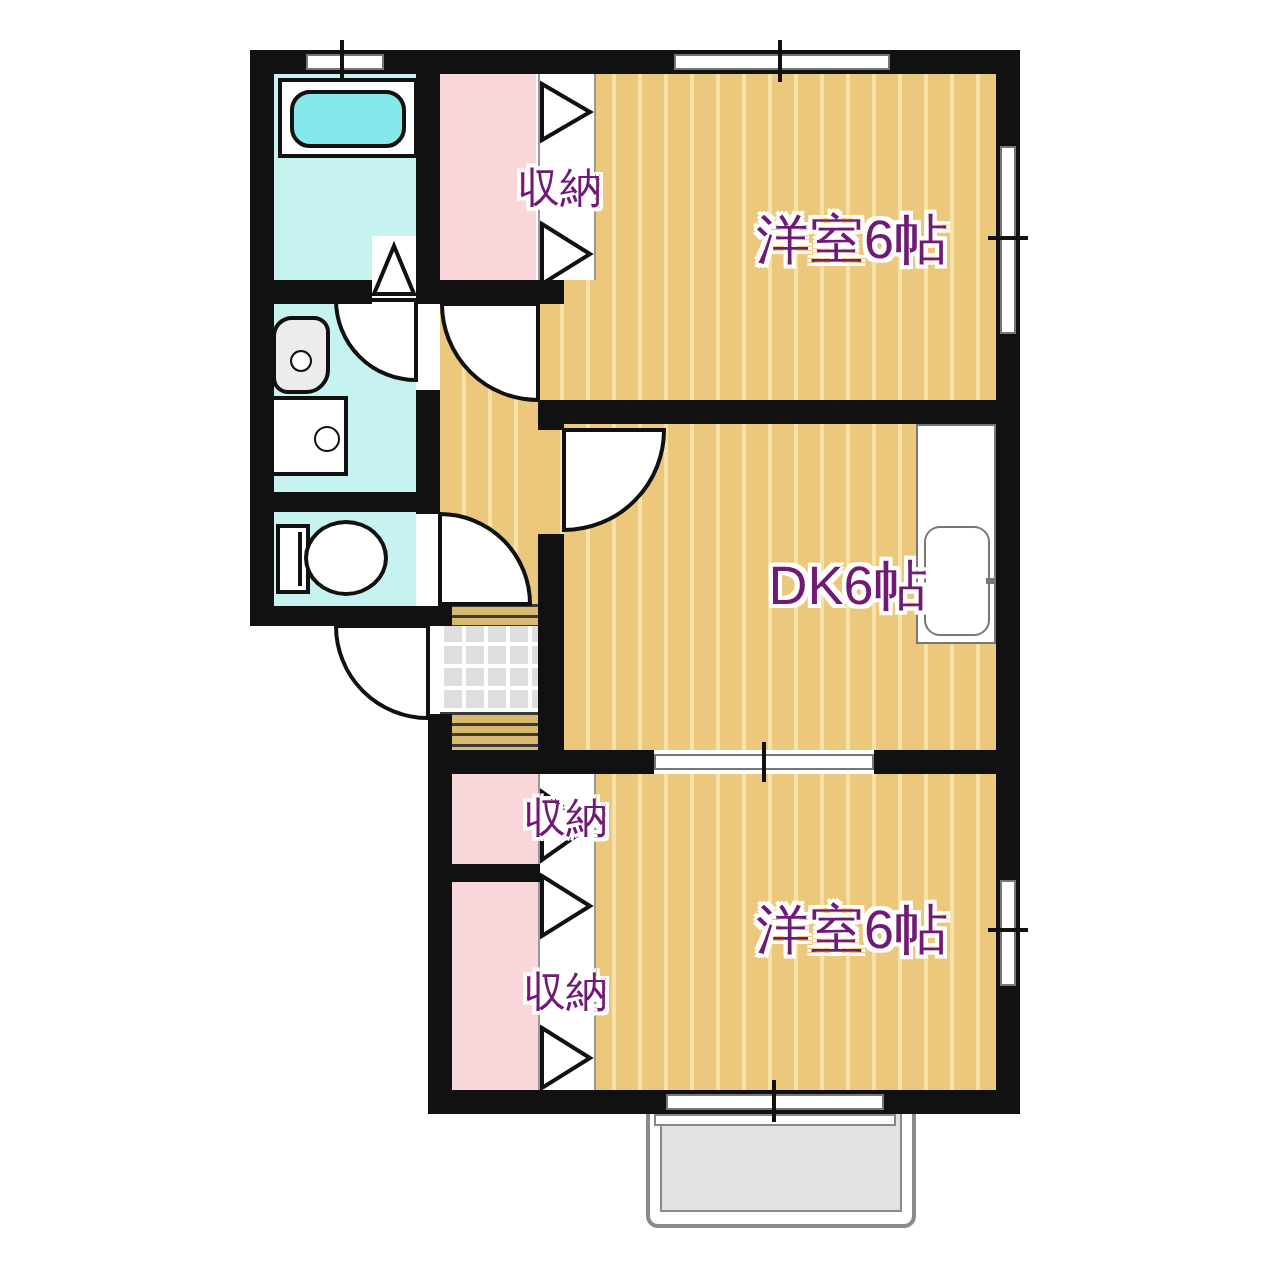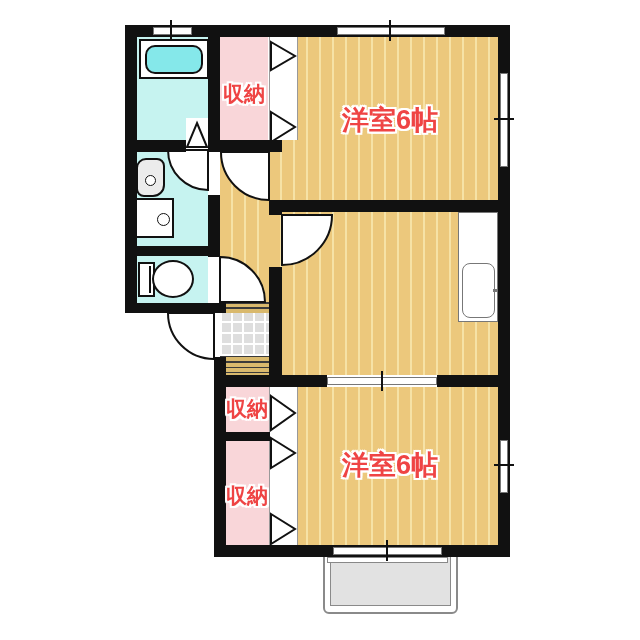--- a/index.html
+++ b/index.html
@@ -13,24 +13,24 @@
   .tile{background-color:#dedede;
         background-image:repeating-linear-gradient(90deg,#fff 0 2px,transparent 2px 11px),
                          repeating-linear-gradient(0deg,#fff 0 2px,transparent 2px 11px);
         z-index:10;}
   .steps{background:repeating-linear-gradient(180deg,#3a3a3a 0 1.5px,#d9b96d 1.5px 5.3px);z-index:10;}
   .strip{background:#fff;border-left:1.5px solid #999;border-right:1.5px solid #999;z-index:20;}
   .fixture{z-index:22;}
   svg.overlay{position:absolute;left:0;top:0;z-index:30;}
   .win{background:#fff;border:1px solid #777;z-index:50;}
   .tick{background:#111;z-index:55;}
-  .label{z-index:60;color:#ef4444;font-weight:700;white-space:nowrap;
+  .label{z-index:60;color:#701a75;font-weight:400;white-space:nowrap;
          transform:translate(-50%,-50%);
          text-shadow:-2px -2px 0 #fff,2px -2px 0 #fff,-2px 2px 0 #fff,2px 2px 0 #fff,
-                     0 -2px 0 #fff,0 2px 0 #fff,-2px 0 0 #fff,2px 0 0 #fff;}
+                     0 -2px 0 #fff,0 2px 0 #fff,-2px 0 0 #fff,2px 0 0 #fff;margin-left:36px;}
   .big{font-size:27px;}
   .small{font-size:21px;}
 </style>
 </head>
 <body>
 
 <div id="plan">
 
   <div class="cyan" style="left:137px;top:37px;width:71px;height:105px;"></div>
   <div class="cyan" style="left:137px;top:152px;width:71px;height:94px;"></div>
@@ -113,17 +113,18 @@
   <div class="tick" style="left:494px;top:118px;width:20px;height:2px;"></div>
   <div class="win" style="left:500px;top:440px;width:8px;height:53px;"></div>
   <div class="tick" style="left:494px;top:464px;width:20px;height:2px;"></div>
   <div class="win" style="left:333px;top:547px;width:109px;height:8px;"></div>
   <div class="tick" style="left:386px;top:540px;width:2px;height:21px;"></div>
   <div class="win" style="left:327px;top:377px;width:110px;height:8px;"></div>
   <div class="tick" style="left:381px;top:371px;width:2px;height:20px;"></div>
 
   <div class="label small" style="left:244px;top:94px;">収納</div>
   <div class="label big" style="left:390px;top:120px;">洋室6帖</div>
+  <div class="label big" style="left:388px;top:293px;">DK6帖</div>
   <div class="label small" style="left:247px;top:409px;">収納</div>
   <div class="label small" style="left:247px;top:496px;">収納</div>
   <div class="label big" style="left:390px;top:465px;">洋室6帖</div>
 
 </div>
 
 </body></html>

